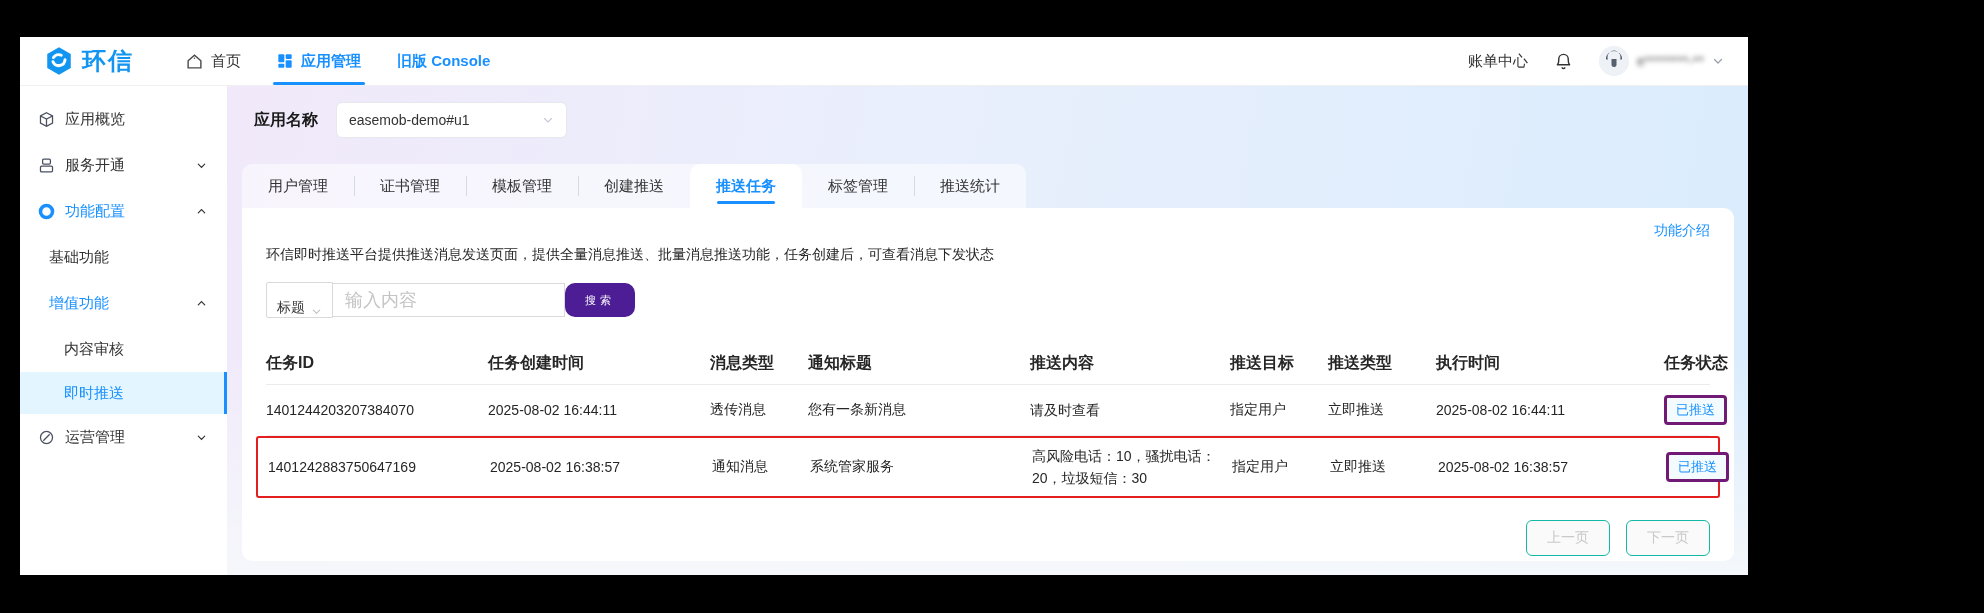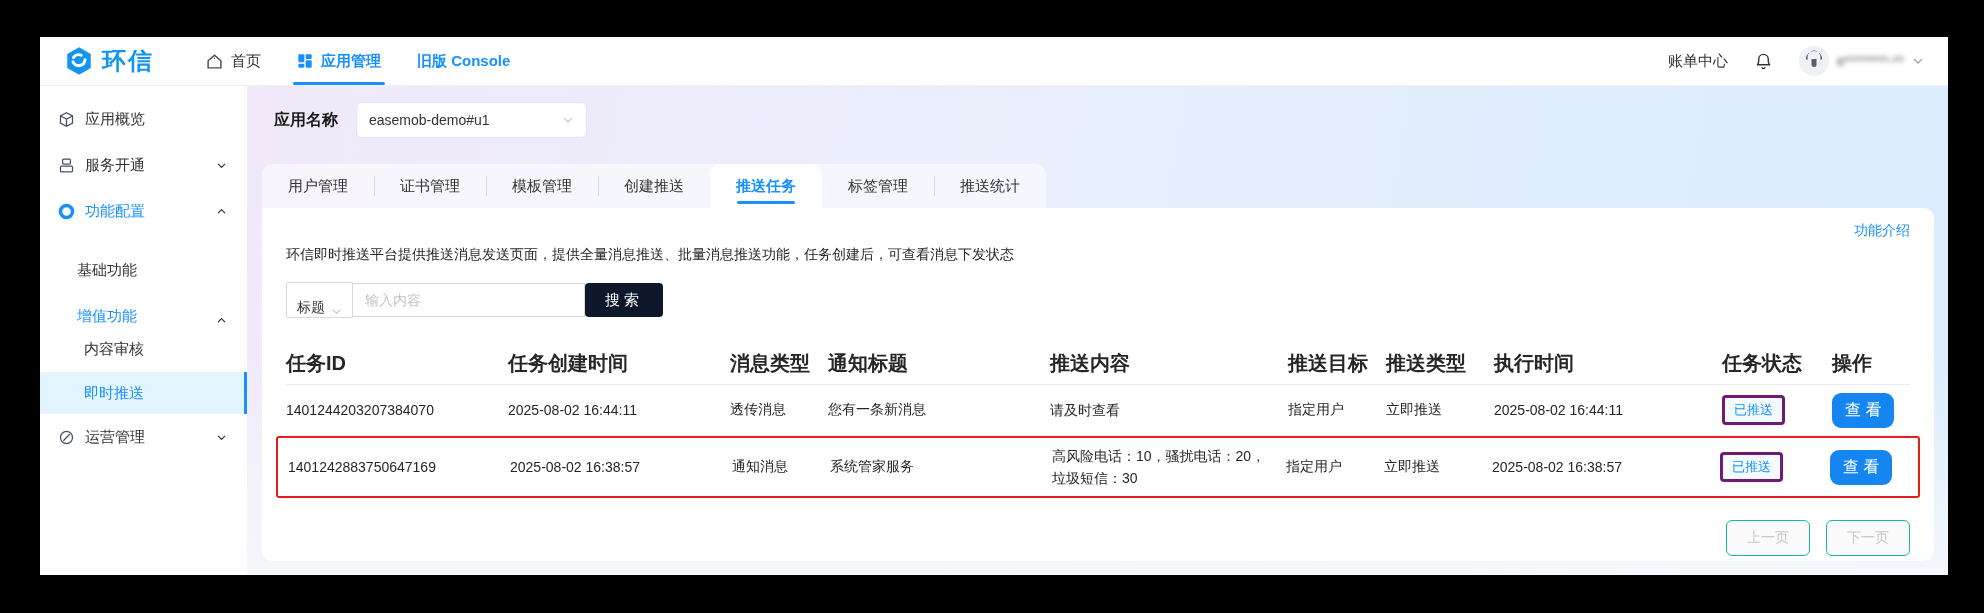--- a/index.html
+++ b/index.html
@@ -1,21 +1,21 @@
 <!DOCTYPE html>
 <html><head>
 <meta charset="utf-8">
 <style>
   html,body{margin:0;padding:0;}
   body{
     width:1984px;height:613px;background:#000;position:relative;overflow:hidden;
     font-family:"Liberation Sans","DejaVu Sans",sans-serif;
   }
   .window{
-    position:absolute;left:40px;top:37px;width:1908px;height:538px;
+    position:absolute;left:20px;top:37px;width:1728px;height:538px;
     background:#fff;display:flex;flex-direction:column;overflow:hidden;
   }
   
   .navbar{
     height:48px;flex:0 0 48px;display:flex;align-items:center;
     padding:0 24px;background:#fff;border-bottom:1px solid #f0f0f0;position:relative;z-index:5;
   }
   .logo{display:flex;align-items:center;gap:8px;margin-right:34px;}
   .logo-text{font-size:24px;font-weight:bold;color:#1195f1;letter-spacing:2px;}
   .nav-item{
@@ -32,21 +32,21 @@
   .billing{font-size:15px;color:#333;cursor:pointer;}
   .avatar-wrap{display:flex;align-items:center;gap:8px;cursor:pointer;}
   .avatar{width:30px;height:30px;border-radius:50%;background:#e9eef5;overflow:hidden;display:flex;align-items:center;justify-content:center;}
   .username{font-size:14px;color:#555;filter:blur(2.5px);user-select:none;}
   
   .body-row{flex:1;display:flex;min-height:0;}
   .sidebar{width:207px;flex:0 0 207px;background:#fff;padding-top:10px;}
   .side-item{height:46px;display:flex;align-items:center;font-size:15px;color:#333;cursor:pointer;}
   .side-item .s-icon{width:18px;height:18px;margin-right:10px;display:flex;align-items:center;justify-content:center;}
   .side-item.top{padding-left:17px;}
-  .side-item.lv1{padding-left:37px;align-items:flex-end;}
+  .side-item.lv1{padding-left:29px;}
   .side-item.lv2{padding-left:44px;}
   .side-item .chev{margin-left:auto;margin-right:20px;color:#333;display:flex;}
   .side-item.blue{color:#1890ff;}
   .side-item.selected{
     background:#e3f6ff;color:#1890ff;border-right:3px solid #1890ff;height:42px;
   }
   
   .main{
     flex:1;min-width:0;display:flex;flex-direction:column;
     padding:16px 14px 0 15px;position:relative;
@@ -91,32 +91,32 @@
   .feature-link{font-size:14px;color:#1890ff;cursor:pointer;}
   .desc{font-size:14px;color:#262626;margin-top:6px;}
   
   .search-row{display:flex;margin-top:18px;align-items:center;}
   .field-select{
     height:34px;border:1px solid #d9d9d9;border-radius:2px 0 0 2px;background:#fff;
     display:flex;align-items:flex-end;gap:6px;padding:0 10px;font-size:14px;color:#333;cursor:pointer;
   }
   .search-input{
     height:34px;width:232px;border:1px solid #d9d9d9;border-left:none;background:#fff;
-    font-size:14px;color:#333;padding:0 12px;outline:none;box-sizing:border-box;
+    font-size:18px;color:#333;padding:0 12px;outline:none;box-sizing:border-box;
     font-family:inherit;
   }
   .search-input::placeholder{color:#c4c4c4;}
   .search-btn{
-    height:34px;padding:0 20px;background:#0f172a;color:#fff;border:none;
-    font-size:15px;border-radius:4px;cursor:pointer;letter-spacing:4px;font-family:inherit;
+    height:34px;padding:0 20px;background:#4c1d95;color:#fff;border:none;
+    font-size:11px;border-radius:10px;cursor:pointer;letter-spacing:4px;font-family:inherit;
   }
   
   .table{margin-top:24px;}
   .t-head{display:flex;align-items:center;height:42px;border-bottom:1px solid #ebebeb;}
-  .t-head .cell{font-weight:bold;color:#262626;font-size:20px;}
+  .t-head .cell{font-weight:bold;color:#262626;font-size:16px;}
   .t-row{display:flex;align-items:center;min-height:50px;border-bottom:1px solid #f0f0f0;font-size:14px;color:#262626;}
   .t-row.highlight{
     border:2px solid #e21e1e;border-radius:3px;margin:0 -10px;padding:4px 10px;
     border-bottom:2px solid #e21e1e;
   }
   .cell{flex-shrink:0;padding-right:10px;box-sizing:border-box;}
   .c-id{width:222px;}
   .c-created{width:222px;}
   .c-msgtype{width:98px;}
   .c-title{width:222px;}

